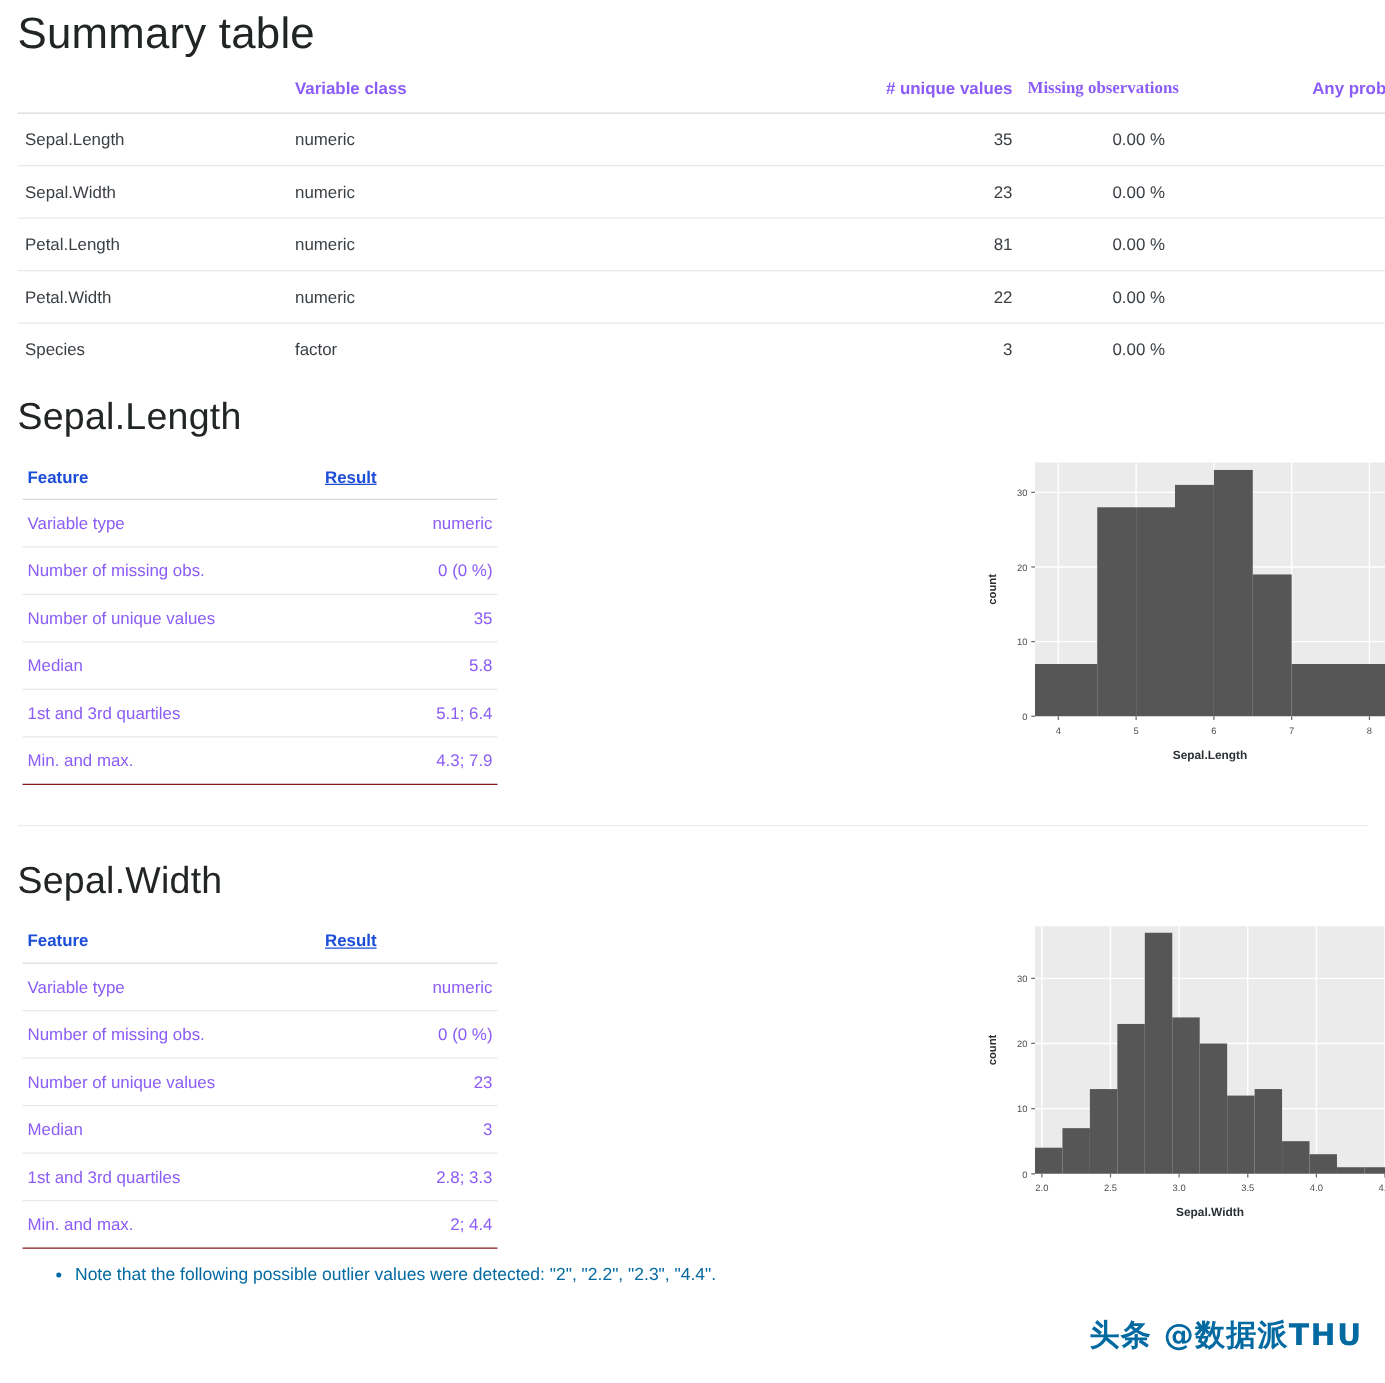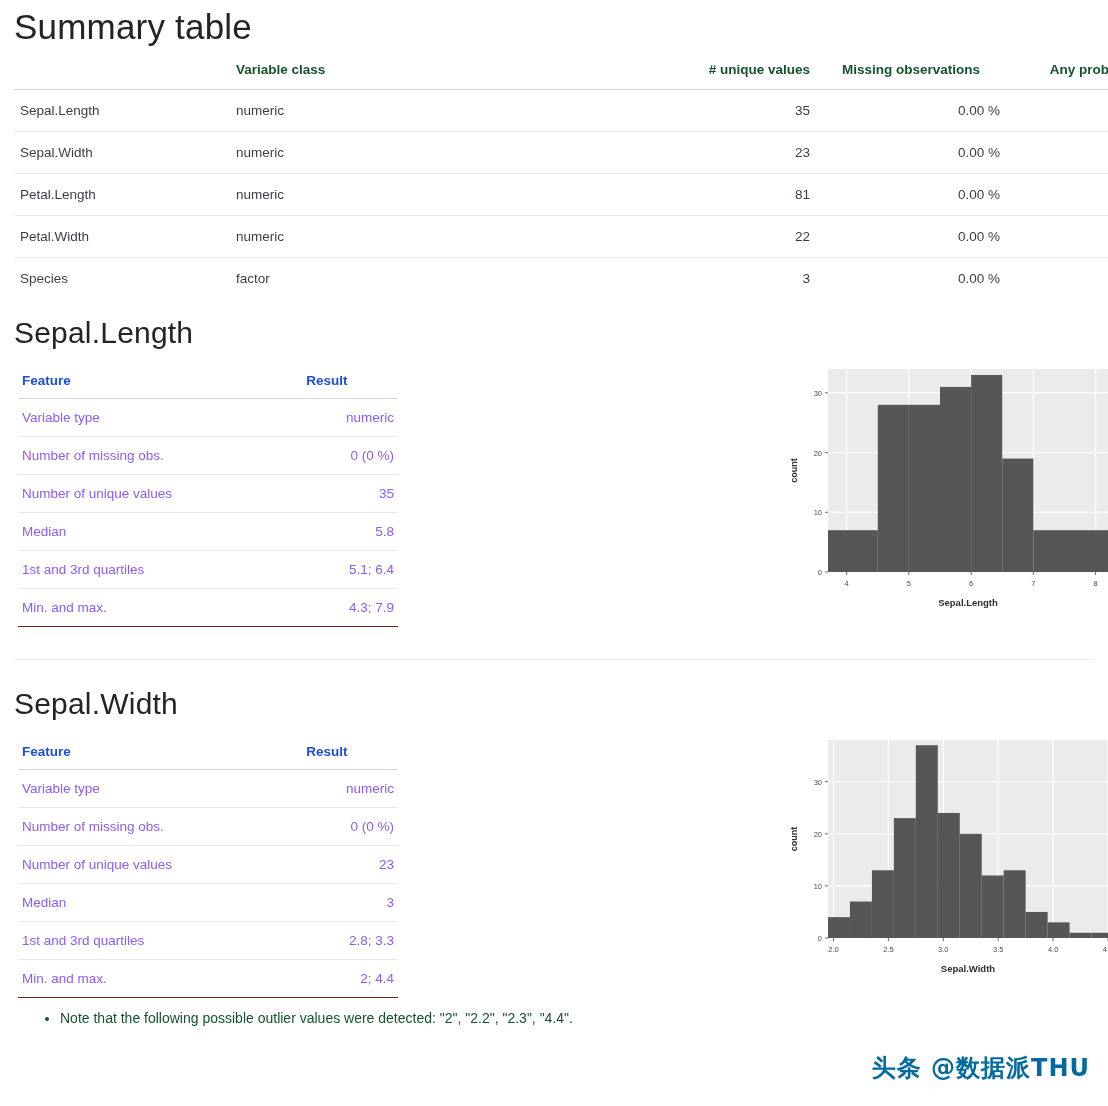--- a/index.html
+++ b/index.html
@@ -45,43 +45,43 @@
   
   table.summary {
     width: 1080px;
     border-collapse: collapse;
     table-layout: fixed;
     margin-top: 6px;
   }
   table.summary th {
     font-size: 13.5px;
     font-weight: bold;
-    color: #14532d;
+    color: #8b5cf6;
     padding: 6px 6px 12px 6px;
     border: none;
     white-space: nowrap;
   }
   table.summary th.c0 { width: 204px; }
   table.summary th.c1 { width: 276px; text-align: left; }
   table.summary th.c2 { width: 286px; text-align: right; }
-  table.summary th.c3 { width: 178px; text-align: center; }
+  table.summary th.c3 { width: 178px; text-align: left; font-family: Liberation Serif, serif; }
   table.summary th.c4 { width: 136px; text-align: right; }
 
   table.summary td {
     font-size: 13.5px;
     padding: 13px 6px 13px 6px;
     border-top: 1px solid #e7e9ec;
     color: #3a3f44;
     height: 11px;
   }
   table.summary tbody tr:first-child td { border-top: 1px solid #d5d9de; }
   td.varname { color: #54708e; text-align: left; padding-left: 6px; }
   td.vclass  { color: #3a3f44; text-align: left; }
   td.num     { text-align: right; padding-right: 16px; }
-  td.miss    { text-align: right; padding-right: 22px; }
+  td.miss    { text-align: center; padding-right: 22px; }
   td.prob    { text-align: right; padding-right: 44px; color: #3a3f44; }
 
   
   .var-block {
     position: relative;
     width: 1080px;
   }
   .var-block .inner {
     display: flex;
     align-items: flex-start;
@@ -94,21 +94,21 @@
     margin-left: 4px;
   }
   table.feature th {
     font-size: 13.5px;
     font-weight: bold;
     color: #1d4ed8;
     padding: 4px 4px 10px 4px;
     border-bottom: 1px solid #d5d9de;
   }
   table.feature th.f { text-align: left; width: 230px;}
-  table.feature th.r { text-align: center; width: 134px;}
+  table.feature th.r { text-align: left; width: 134px; text-decoration: underline;}
   table.feature td {
     font-size: 13.5px;
     padding: 11px 4px 11px 4px;
     border-bottom: 1px solid #e7e9ec;
     color: #8b5cf6;
   }
   table.feature td.f { text-align: left; }
   table.feature td.r { text-align: right; }
   table.feature tr:last-child td { border-bottom: 1px solid #7f1d1d; }
 
@@ -126,21 +126,21 @@
   }
 
   
   ul.notes {
     margin: 10px 0 0 0;
     padding-left: 46px;
     list-style: disc;
   }
   ul.notes li {
     font-size: 14px;
-    color: #14532d;
+    color: #0369a1;
     line-height: 20px;
   }
 
   
   .watermark {
     position: absolute;
     right: 18px;
     bottom: 22px;
     font-size: 24px;
     font-weight: bold;

